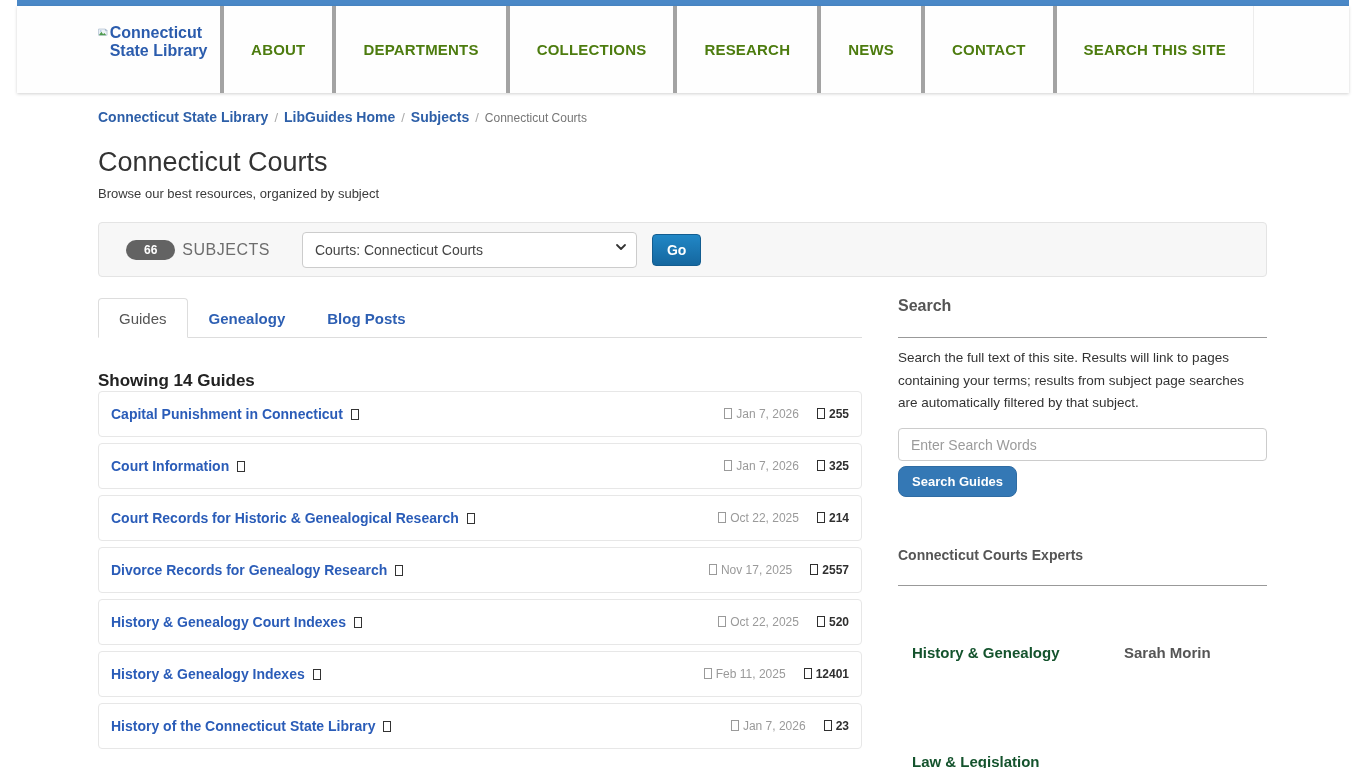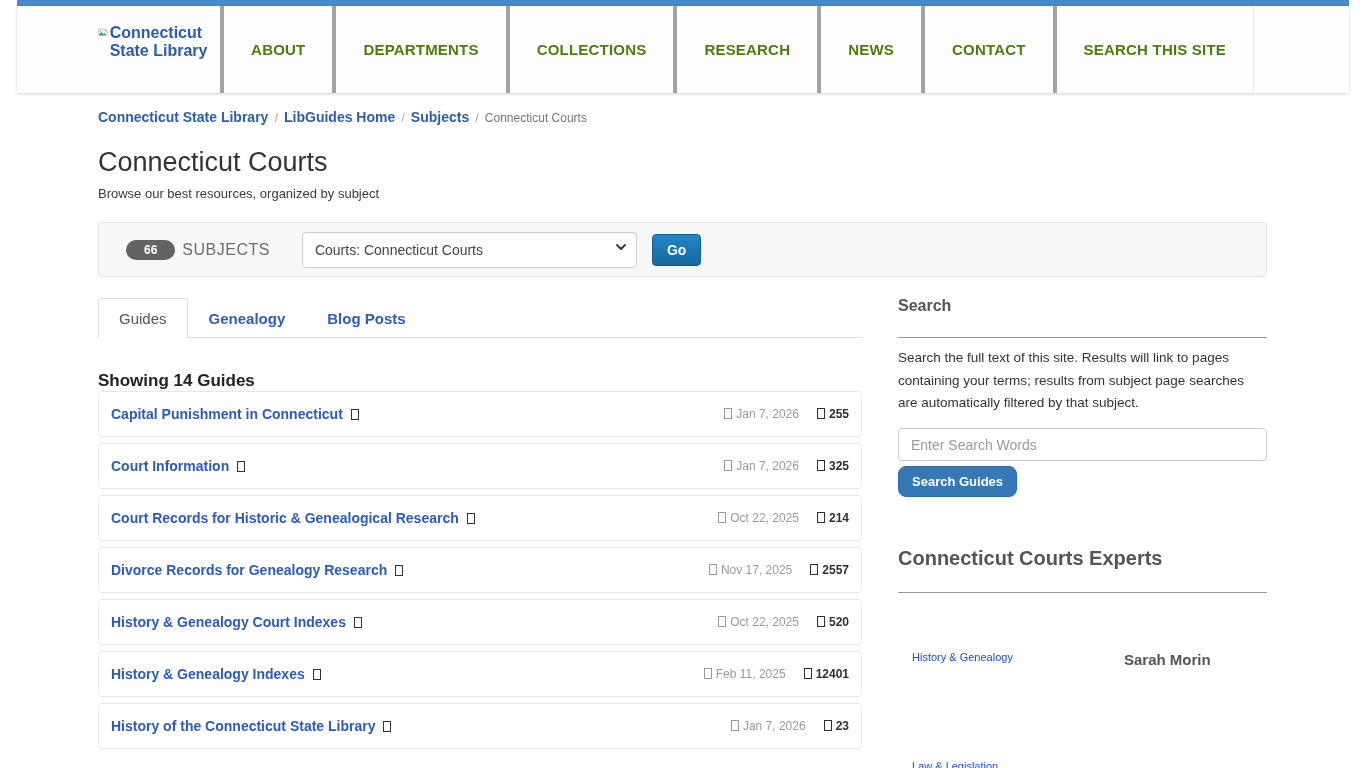--- a/index.html
+++ b/index.html
@@ -135,24 +135,24 @@
   }
   .search-input::placeholder { color: #9b9b9b; }
   .search-btn {
     margin-top: 5px;
     background: #3478b5; border: 1px solid #2f6ca3; border-radius: 8px;
     color: #fff; font-size: 13px; font-weight: bold;
     padding: 7px 13px; cursor: pointer;
     font-family: "Liberation Sans", sans-serif;
   }
   .experts-box { margin-top: 50px; }
-  .experts-box h2 { font-size: 20px; }
+  .experts-box h2 { font-size: 14px; }
   .expert-row { display: flex; margin-top: 58px; padding-left: 14px; }
   .expert-row + .expert-row { margin-top: 92px; }
-  .expert-subject { width: 212px; font-size: 11px; font-weight: normal; color: #1d4ed8; }
+  .expert-subject { width: 212px; font-size: 15px; font-weight: bold; color: #14532d; }
   .expert-name { font-size: 15px; font-weight: bold; color: #555; }
 </style>
 </head>
 <body>
 
 <div class="site-wrap">
 
   <div class="topbar"></div>
   <header class="site-header">
     <div class="logo-area">

